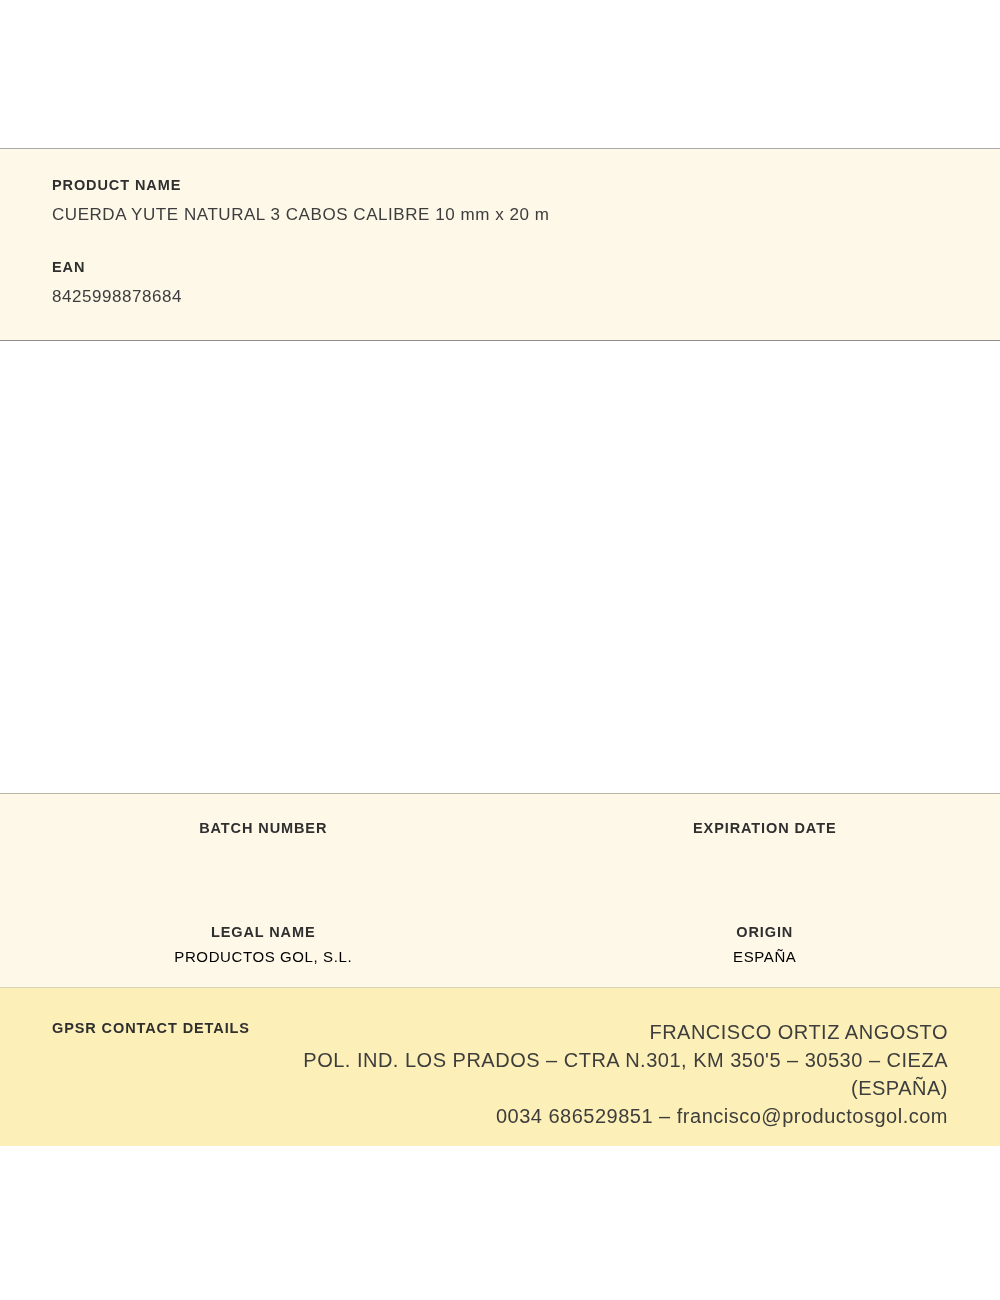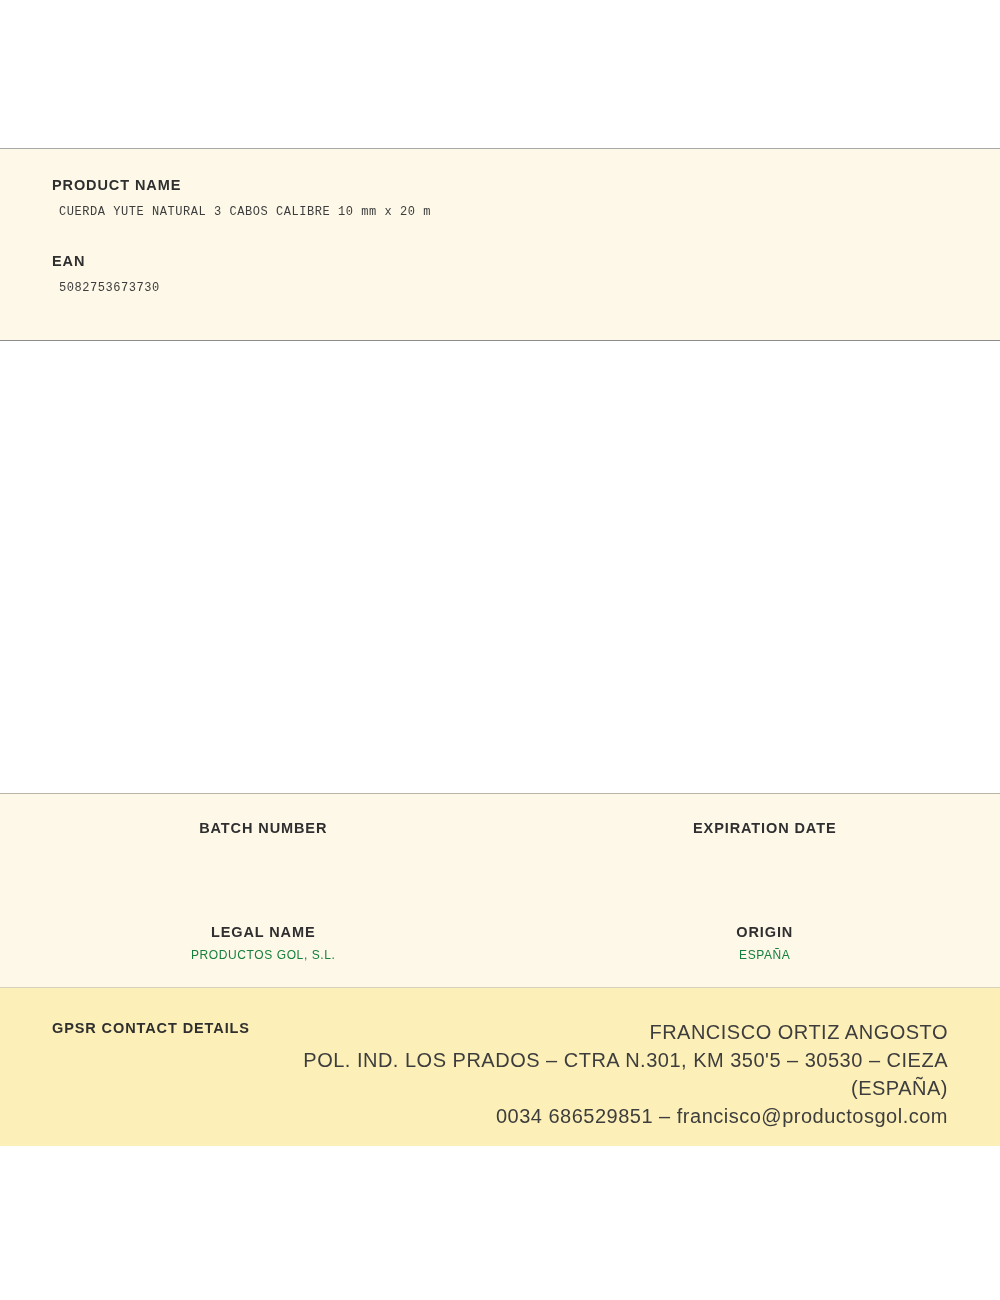--- a/index.html
+++ b/index.html
@@ -40,25 +40,24 @@
     height: 193px;
   }
   .field-label {
     font-size: 14.5px;
     font-weight: bold;
     letter-spacing: 0.9px;
     color: #2f2f2f;
     margin: 0 0 12px 0;
   }
   .field-value {
-    font-size: 12px;
+    font-size: 17px;
     letter-spacing: 0.55px;
     color: #3d3d3d;
-    margin: 7px;
-    font-family: Liberation Mono, monospace;
+    margin: 0;
   }
   .field-block + .field-block {
     margin-top: 34px;
   }
 
   
   .middle-blank {
     background: #ffffff;
     flex: 0 0 452px;
   }
@@ -89,23 +88,23 @@
     text-align: center;
   }
   .center-label {
     font-size: 14.5px;
     font-weight: bold;
     letter-spacing: 0.9px;
     color: #2f2f2f;
     margin: 0;
   }
   .center-value {
-    font-size: 12px;
+    font-size: 15px;
     letter-spacing: 0.6px;
-    color: #15803d;
+    color: #000000;
     margin: 8px 0 0 0;
     min-height: 18px;
   }
   .row-gap {
     height: 62px;
   }
 
   
   .gpsr-band {
     background: #fcf0b8;
@@ -149,21 +148,21 @@
 
   <div class="top-gap"></div>
 
   <section class="product-band">
     <div class="field-block">
       <p class="field-label">PRODUCT NAME</p>
       <p class="field-value">CUERDA YUTE NATURAL 3 CABOS CALIBRE 10 mm x 20 m</p>
     </div>
     <div class="field-block">
       <p class="field-label">EAN</p>
-      <p class="field-value">5082753673730</p>
+      <p class="field-value">8425998878684</p>
     </div>
   </section>
 
   <div class="middle-blank"></div>
 
   <section class="batch-band">
     <div class="grid-row">
       <div class="col-a">
         <p class="center-label">BATCH NUMBER</p>
         <p class="center-value"></p>

